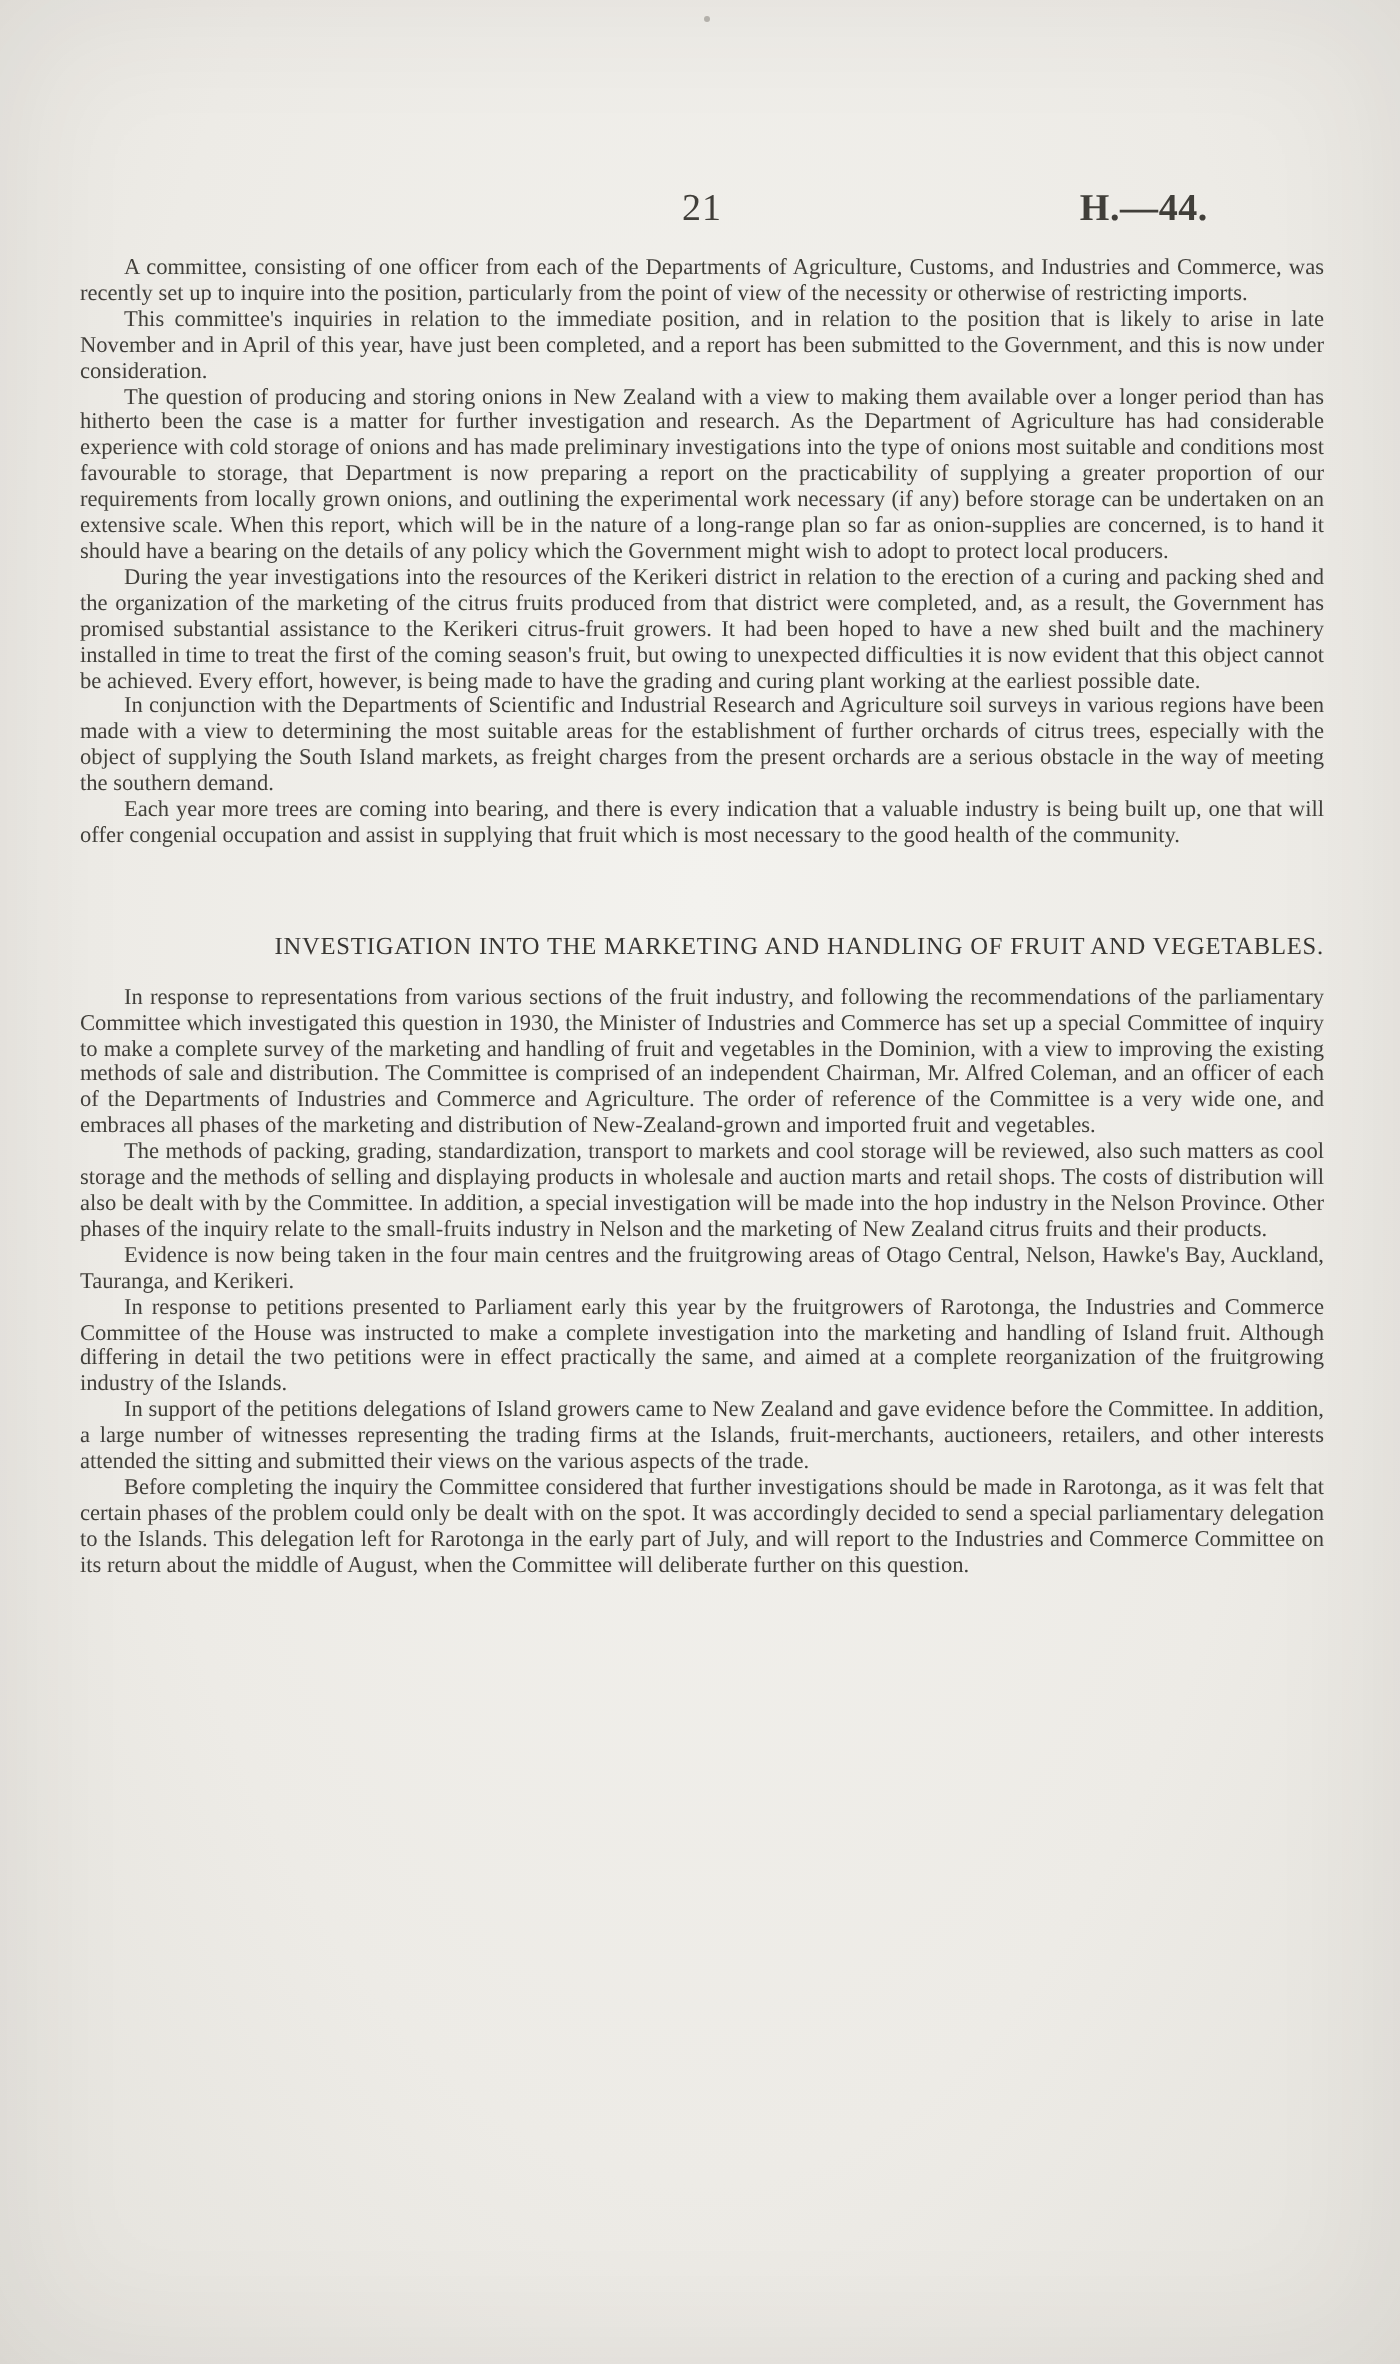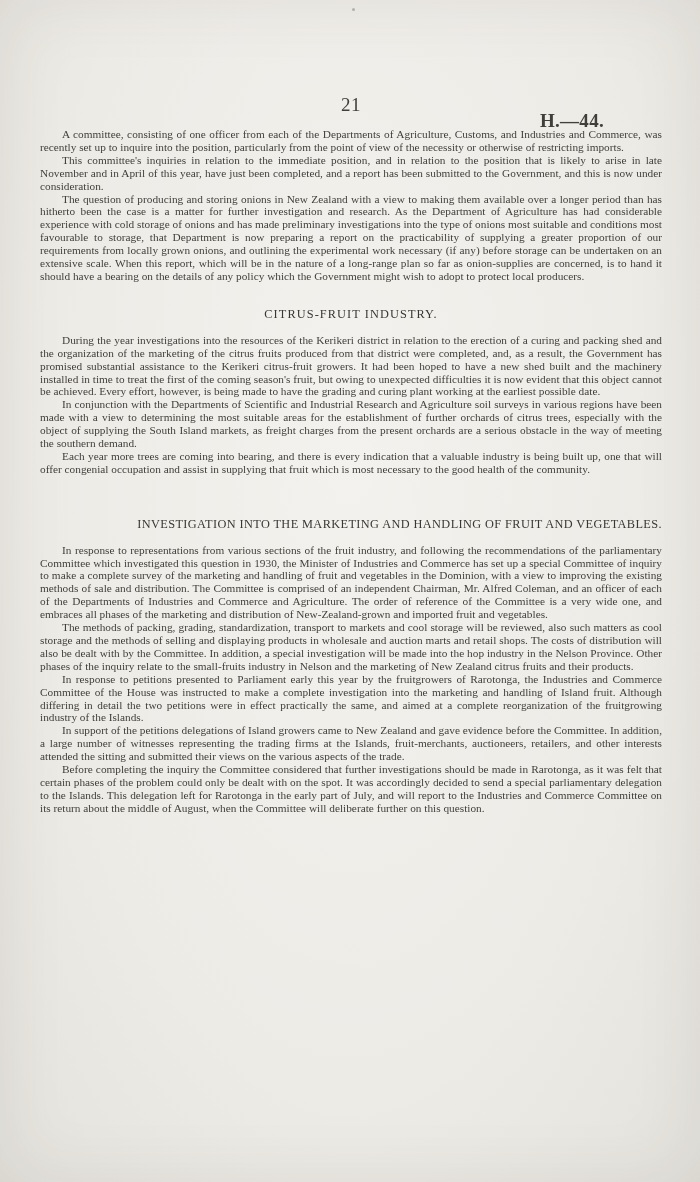--- a/index.html
+++ b/index.html
@@ -28,21 +28,21 @@
   .page-num {
     position: absolute;
     left: 0;
     right: 0;
     text-align: center;
     letter-spacing: 0.5px;
   }
   .report-code {
     position: absolute;
     right: 58px;
-    top: 16px;
+    top: 0;
     font-weight: bold;
     letter-spacing: 0.3px;
     text-align: right;
   }
   .body-text {
     font-size: 11.3px;
     line-height: 12.9px;
     text-align: justify;
   }
   .body-text p {
@@ -83,30 +83,30 @@
 
   <div class="body-text">
 
     <section class="sec-continuation">
       <p>A committee, consisting of one officer from each of the Departments of Agriculture, Customs, and Industries and Commerce, was recently set up to inquire into the position, particularly from the point of view of the necessity or otherwise of restricting imports.</p>
       <p>This committee's inquiries in relation to the immediate position, and in relation to the position that is likely to arise in late November and in April of this year, have just been completed, and a report has been submitted to the Government, and this is now under consideration.</p>
       <p>The question of producing and storing onions in New Zealand with a view to making them available over a longer period than has hitherto been the case is a matter for further investigation and research.  As the Department of Agriculture has had considerable experience with cold storage of onions and has made preliminary investigations into the type of onions most suitable and conditions most favourable to storage, that Department is now preparing a report on the practicability of supplying a greater proportion of our requirements from locally grown onions, and outlining the experimental work necessary (if any) before storage can be undertaken on an extensive scale.  When this report, which will be in the nature of a long-range plan so far as onion-supplies are concerned, is to hand it should have a bearing on the details of any policy which the Government might wish to adopt to protect local producers.</p>
     </section>
 
     <section class="sec-citrus">
-      <h2 class="section-heading">CITRUS-FRUIT INDUSTRY.</h2>
       <p>During the year investigations into the resources of the Kerikeri district in relation to the erection of a curing and packing shed and the organization of the marketing of the citrus fruits produced from that district were completed, and, as a result, the Government has promised substantial assistance to the Kerikeri citrus-fruit growers.  It had been hoped to have a new shed built and the machinery installed in time to treat the first of the coming season's fruit, but owing to unexpected difficulties it is now evident that this object cannot be achieved.  Every effort, however, is being made to have the grading and curing plant working at the earliest possible date.</p>
       <p>In conjunction with the Departments of Scientific and Industrial Research and Agriculture soil surveys in various regions have been made with a view to determining the most suitable areas for the establishment of further orchards of citrus trees, especially with the object of supplying the South Island markets, as freight charges from the present orchards are a serious obstacle in the way of meeting the southern demand.</p>
       <p>Each year more trees are coming into bearing, and there is every indication that a valuable industry is being built up, one that will offer congenial occupation and assist in supplying that fruit which is most necessary to the good health of the community.</p>
     </section>
 
     <section class="sec-marketing">
       <h2 class="section-heading">INVESTIGATION INTO THE MARKETING AND HANDLING OF FRUIT AND VEGETABLES.</h2>
       <p>In response to representations from various sections of the fruit industry, and following the recommendations of the parliamentary Committee which investigated this question in 1930, the Minister of Industries and Commerce has set up a special Committee of inquiry to make a complete survey of the marketing and handling of fruit and vegetables in the Dominion, with a view to improving the existing methods of sale and distribution.  The Committee is comprised of an independent Chairman, Mr. Alfred Coleman, and an officer of each of the Departments of Industries and Commerce and Agriculture.  The order of reference of the Committee is a very wide one, and embraces all phases of the marketing and distribution of New-Zealand-grown and imported fruit and vegetables.</p>
       <p>The methods of packing, grading, standardization, transport to markets and cool storage will be reviewed, also such matters as cool storage and the methods of selling and displaying products in wholesale and auction marts and retail shops.  The costs of distribution will also be dealt with by the Committee.  In addition, a special investigation will be made into the hop industry in the Nelson Province.  Other phases of the inquiry relate to the small-fruits industry in Nelson and the marketing of New Zealand citrus fruits and their products.</p>
+      <p>Evidence is now being taken in the four main centres and the fruitgrowing areas of Otago Central, Nelson, Hawke's Bay, Auckland, Tauranga, and Kerikeri.</p>
     </section>
 
     <section class="sec-rarotongan">
       <p>In response to petitions presented to Parliament early this year by the fruitgrowers of Rarotonga, the Industries and Commerce Committee of the House was instructed to make a complete investigation into the marketing and handling of Island fruit.  Although differing in detail the two petitions were in effect practically the same, and aimed at a complete reorganization of the fruitgrowing industry of the Islands.</p>
       <p>In support of the petitions delegations of Island growers came to New Zealand and gave evidence before the Committee.  In addition, a large number of witnesses representing the trading firms at the Islands, fruit-merchants, auctioneers, retailers, and other interests attended the sitting and submitted their views on the various aspects of the trade.</p>
       <p>Before completing the inquiry the Committee considered that further investigations should be made in Rarotonga, as it was felt that certain phases of the problem could only be dealt with on the spot.  It was accordingly decided to send a special parliamentary delegation to the Islands.  This delegation left for Rarotonga in the early part of July, and will report to the Industries and Commerce Committee on its return about the middle of August, when the Committee will deliberate further on this question.</p>
     </section>
 
   </div>
 </div>

